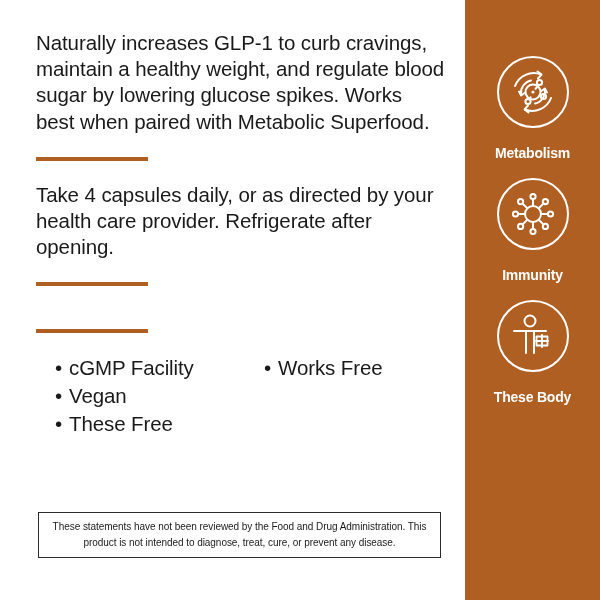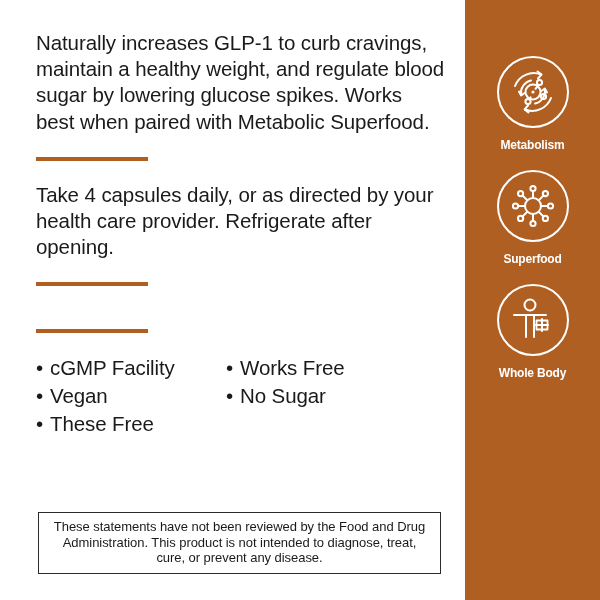--- a/index.html
+++ b/index.html
@@ -53,20 +53,21 @@
 
   
   .bullets {
     display: flex;
     margin: 0;
     padding: 0;
   }
   .bul-col {
     display: flex;
     flex-direction: column;
+    margin-left: 19px;
   }
   .bul-col.first { width: 190px; }
   .bullet {
     font-size: 20.5px;
     line-height: 28px;
     color: #1a1a1a;
     letter-spacing: -0.1px;
     white-space: nowrap;
   }
   .bullet .dot {
@@ -81,21 +82,21 @@
     left: 38px;
     top: 512px;
     width: 403px;
     box-sizing: border-box;
     border: 1.5px solid #2b2b2b;
     padding: 6px 8px 7px 8px;
     text-align: center;
   }
   .disclaimer p {
     margin: 0;
-    font-size: 13px;
+    font-size: 10px;
     line-height: 15.6px;
     color: #1a1a1a;
     letter-spacing: -0.05px;
   }
 
   
   .sidebar {
     position: absolute;
     left: 465px;
     top: 0;
@@ -123,23 +124,23 @@
     border-radius: 50%;
     display: flex;
     align-items: center;
     justify-content: center;
     box-sizing: border-box;
   }
   .benefit .circle svg {
     display: block;
   }
   .benefit .blabel {
-    margin-top: 8px;
+    margin-top: 16px;
     color: #ffffff;
-    font-size: 12px;
+    font-size: 14px;
     font-weight: bold;
     letter-spacing: -0.2px;
     line-height: 19px;
     white-space: nowrap;
   }
 </style>
 </head>
 <body>
 
 <div class="page">
@@ -171,23 +172,20 @@
         <div class="bullet">
           <span class="dot">•</span><span>Vegan</span>
         </div>
         <div class="bullet">
           <span class="dot">•</span><span>These Free</span>
         </div>
       </div>
       <div class="bul-col">
         <div class="bullet">
           <span class="dot">•</span><span>Works Free</span>
-        </div>
-        <div class="bullet">
-          <span class="dot">•</span><span>No Sugar</span>
         </div>
       </div>
     </div>
 
     <div class="disclaimer">
       <p>These statements have not been reviewed by the Food and Drug Administration. This product is not intended to diagnose, treat, cure, or prevent any disease.</p>
     </div>
 
   </div>
 
@@ -237,38 +235,38 @@
           <path d="M19.3 19.3 L14.4 14.4"></path>
             <circle cx="12.6" cy="12.6" r="2.6"></circle>
           <path d="M30.7 19.3 L35.6 14.4"></path>
             <circle cx="37.4" cy="12.6" r="2.6"></circle>
           <path d="M19.3 30.7 L14.4 35.6"></path>
             <circle cx="12.6" cy="37.4" r="2.6"></circle>
           <path d="M30.7 30.7 L35.6 35.6"></path>
             <circle cx="37.4" cy="37.4" r="2.6"></circle>
         </svg>
       </div>
-      <div class="blabel">Superfood</div>
+      <div class="blabel">Immunity</div>
     </div>
 
     <div class="benefit">
       <div class="circle">
         <svg width="50" height="50" viewBox="0 0 50 50" fill="none" stroke="#ffffff" stroke-width="2" stroke-linecap="round" stroke-linejoin="round">
 
           <circle cx="22" cy="10" r="5.5"></circle>
 
           <path d="M6 20 L38 20"></path>
 
           <path d="M18 20 L18 42"></path>
           <path d="M26 20 L26 42"></path>
           <path d="M18 20 L26 20"></path>
 
           <path d="M34 24 L34 36"></path>
           <path d="M28 30 L40 30"></path>
           <path d="M28.5 25.5 L39.5 25.5 L39.5 34.5 L28.5 34.5 Z" stroke-width="1.8"></path>
         </svg>
       </div>
-      <div class="blabel">Whole Body</div>
+      <div class="blabel">These Body</div>
     </div>
 
   </div>
 
 </div>
 
 </body></html>

